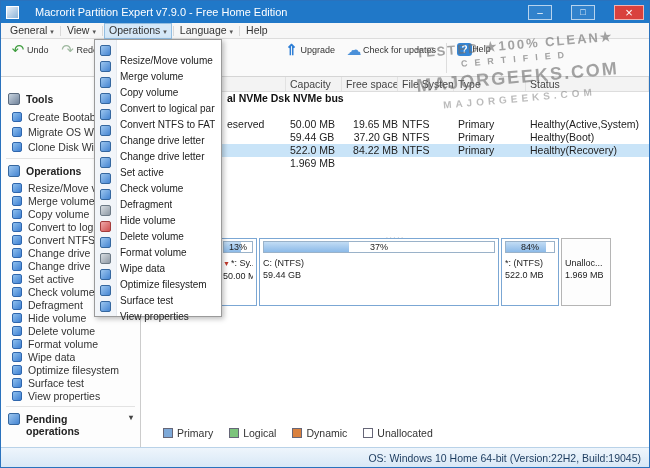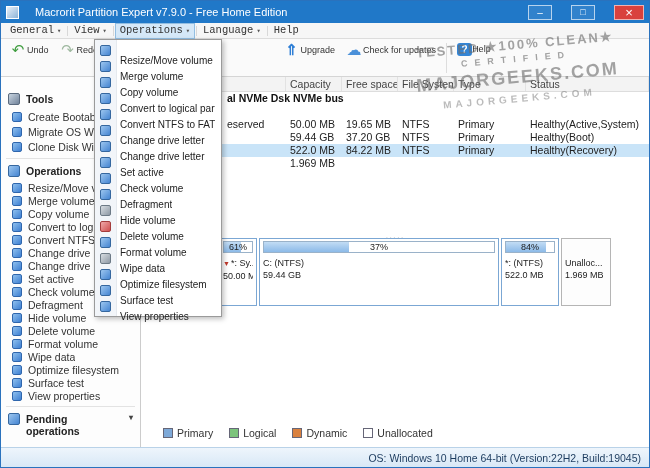--- a/index.html
+++ b/index.html
@@ -20,21 +20,21 @@
              background:rgba(255,255,255,.08); margin-left:3px; cursor:default; flex:none; }
   .win-btn.min::before { content:"–"; }
   .win-btn.max::before { content:"□"; font-size:9px; }
   .win-btn.close { background:#d9413d; border-color:#f0b2b0; width:30px; }
   .win-btn.close::before { content:"×"; font-size:13px; }
 
   
   .menubar { height:16px; background:#f6f6f6; border-bottom:1px solid #dcdcdc;
              display:flex; align-items:center; padding-left:4px; font-size:10.5px; flex:none; }
   .menu-item { padding:0 5px; height:16px; line-height:15px; color:#333; display:flex;
-               align-items:center; white-space:nowrap;font-family:Liberation Mono, monospace; }
+               align-items:center; white-space:nowrap; }
   .menu-item.active { background:#d5e8f8; box-shadow:inset 0 0 0 1px #92bee2; }
   .caret::after { content:"▾"; font-size:7px; color:#555; margin-left:3px; }
   .mb-div { width:1px; height:10px; background:#d8d8d8; margin:0 1px; }
 
   
   .toolbar { height:38px; background:#fafafa; border-bottom:1px solid #d5d5d5;
              display:flex; align-items:flex-start; padding:2px 4px 0; gap:2px; flex:none; }
   .tool-btn { display:flex; flex-direction:row; align-items:center; padding:0 4px;
               font-size:9px; color:#333; white-space:nowrap; }
   .tool-icon { width:18px; height:18px; font-size:15px; line-height:18px; text-align:center; }
@@ -73,21 +73,21 @@
   .pending-caret::after { content:"▾"; }
 
   
   .main { flex:1; position:relative; background:#fff; min-width:0; }
   .thead { display:flex; height:15px; background:#f3f3f3; border-bottom:1px solid #ddd;
            color:#444; font-size:10.5px; }
   .th { padding-left:4px; border-right:1px solid #e2e2e2; line-height:15px; overflow:hidden;
         white-space:nowrap; }
   .c-vol { width:145px; flex:none; }
   .c-cap { width:56px; flex:none; }
-  .c-free { width:56px; flex:none; }
+  .c-free { width:56px; flex:none;text-align:right; }
   .c-fs { width:56px; flex:none; }
   .c-type { width:72px; flex:none; }
   .c-status { flex:1; }
   .group-row { height:26px; padding-left:86px; font-weight:bold; font-size:10.5px;
                line-height:13px; color:#111; white-space:nowrap; }
   .trow { display:flex; height:13px; line-height:13px; font-size:10.5px; color:#222; }
   .trow.selected { background:#c9e4f8; }
   .td { padding-left:4px; white-space:nowrap; overflow:hidden; }
   .td.vol { padding-left:86px; }
 
@@ -368,21 +368,21 @@
       </div>
 
       <div class="dots">.....</div>
 
       <div class="diskmap">
         <div class="disk-cell"></div>
 
         <div class="block a">
           <div class="bar">
             <div class="bar-fill" style="width: 61%;"></div>
-            <div class="bar-pct">61%</div>
+            <div class="bar-pct">13%</div>
           </div>
           <div class="pname"><span class="warn"></span><span>*: Sy...</span></div>
           <div class="psize">50.00 MB</div>
         </div>
 
         <div class="block b">
           <div class="bar">
             <div class="bar-fill" style="width: 37%;"></div>
             <div class="bar-pct">37%</div>
           </div>

